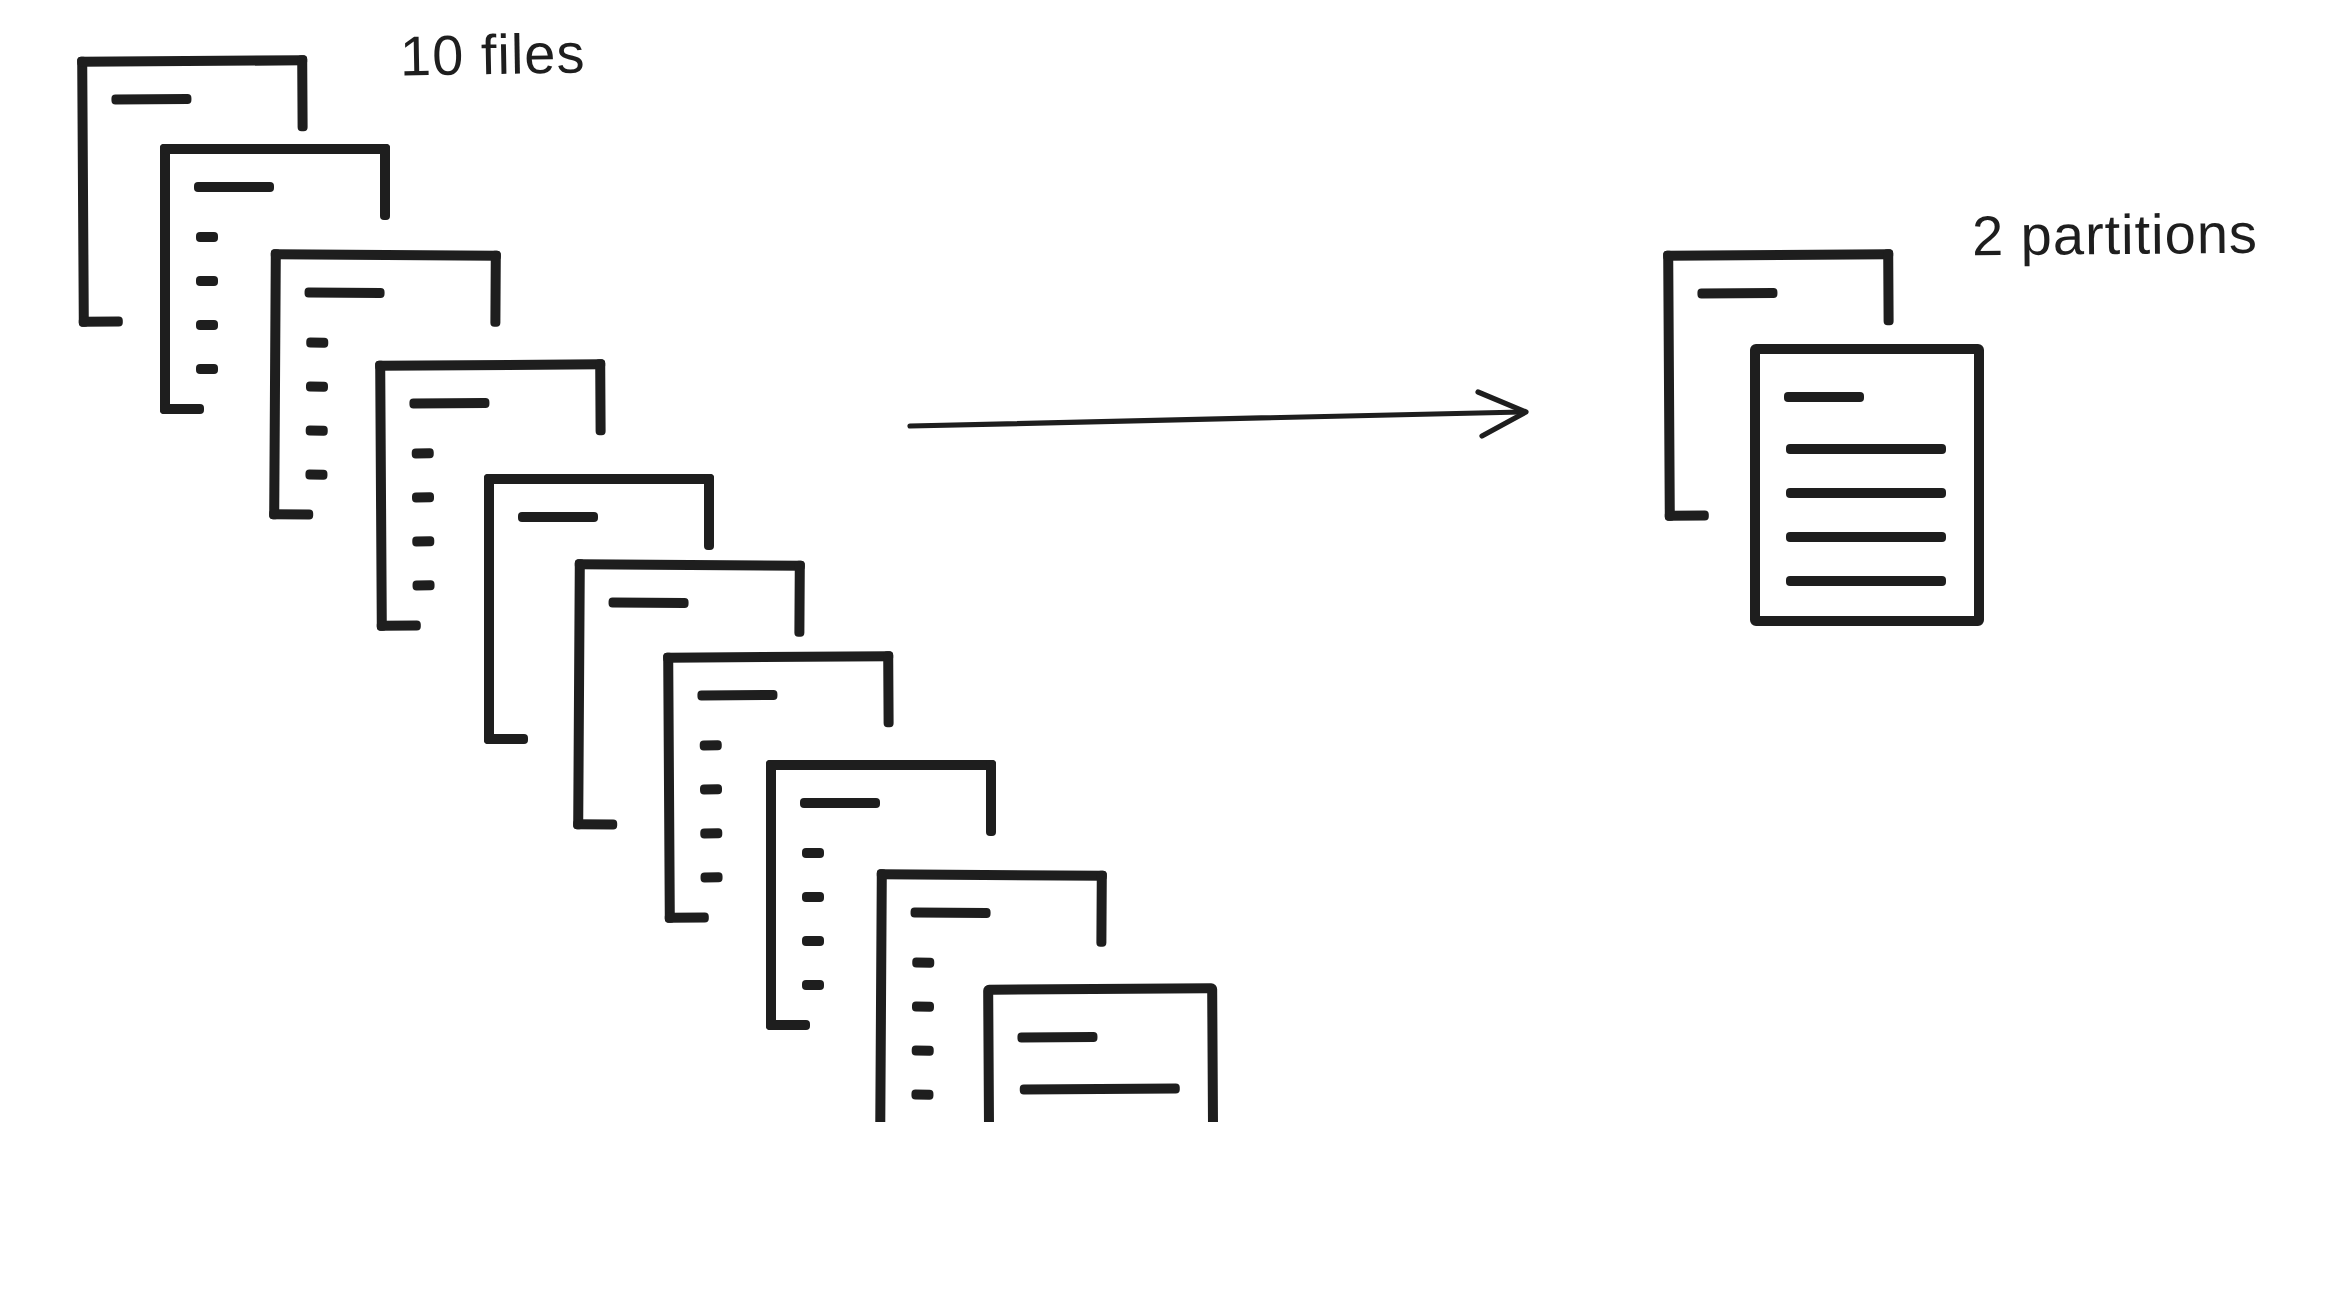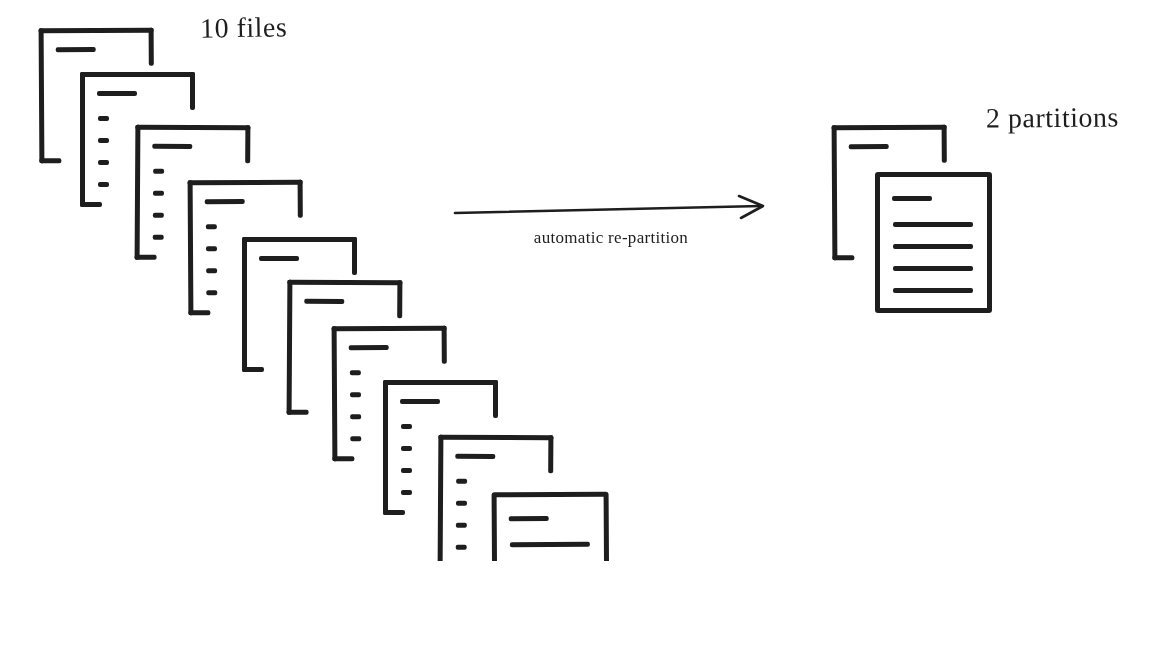--- a/index.html
+++ b/index.html
@@ -2,21 +2,21 @@
 <html><head>
 <meta charset="utf-8">
 <style>
   html, body { margin: 0; padding: 0; background: #ffffff; }
   .canvas {
     position: relative;
     width: 1164px;
     height: 561px;
     background: #ffffff;
     overflow: hidden;
-    font-family: Liberation Serif, serif;
+    font-family: Liberation Sans, sans-serif;
     color: #1e1e1e;
   }
   .label {
     position: absolute;
     color: #1e1e1e;
     font-size: 28px;
     font-weight: 500;
     letter-spacing: 0.5px;
     white-space: nowrap;
   }
@@ -145,21 +145,20 @@
       </div>
     </div>
 
   <div class="label label-left">10 files</div>
 
   <svg class="arrow-svg" width="1164" height="657" viewBox="0 0 1164 657">
     <path d="M455,213 Q610,209 761,206" fill="none" stroke="#1e1e1e" stroke-width="2.6" stroke-linecap="round"></path>
     <path d="M739,196 L763,206 L741,218" fill="none" stroke="#1e1e1e" stroke-width="2.6" stroke-linecap="round" stroke-linejoin="round"></path>
   </svg>
 
-  <div class="label label-arrow">automatic re-partition</div>
 
   <div id="right-stack">
       <div class="doc open" style="left: 832px; top: 125px; width: 115px; height: 135px; transform: rotate(-0.35deg);">
         <div class="stroke" style="left: 0px; top: 0px; width: 5px; height: 135px;"></div>
         <div class="stroke" style="left: 0px; top: 0px; width: 115px; height: 5px;"></div>
         <div class="stroke" style="left: 110px; top: 0px; width: 5px; height: 38px;"></div>
         <div class="stroke" style="left: 0px; top: 130px; width: 22px; height: 5px;"></div>
         <div class="stroke" style="left: 17px; top: 19px; width: 40px; height: 5px;"></div>
       </div>
       <div class="doc full" style="left: 875px; top: 172px; width: 117px; height: 141px; transform: rotate(0deg);">

